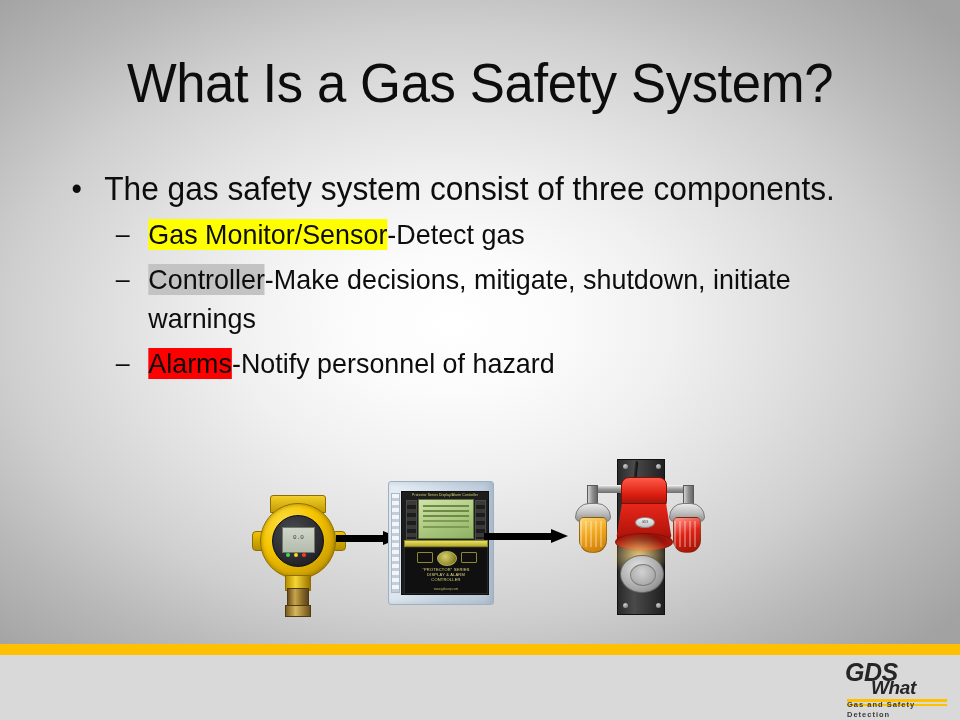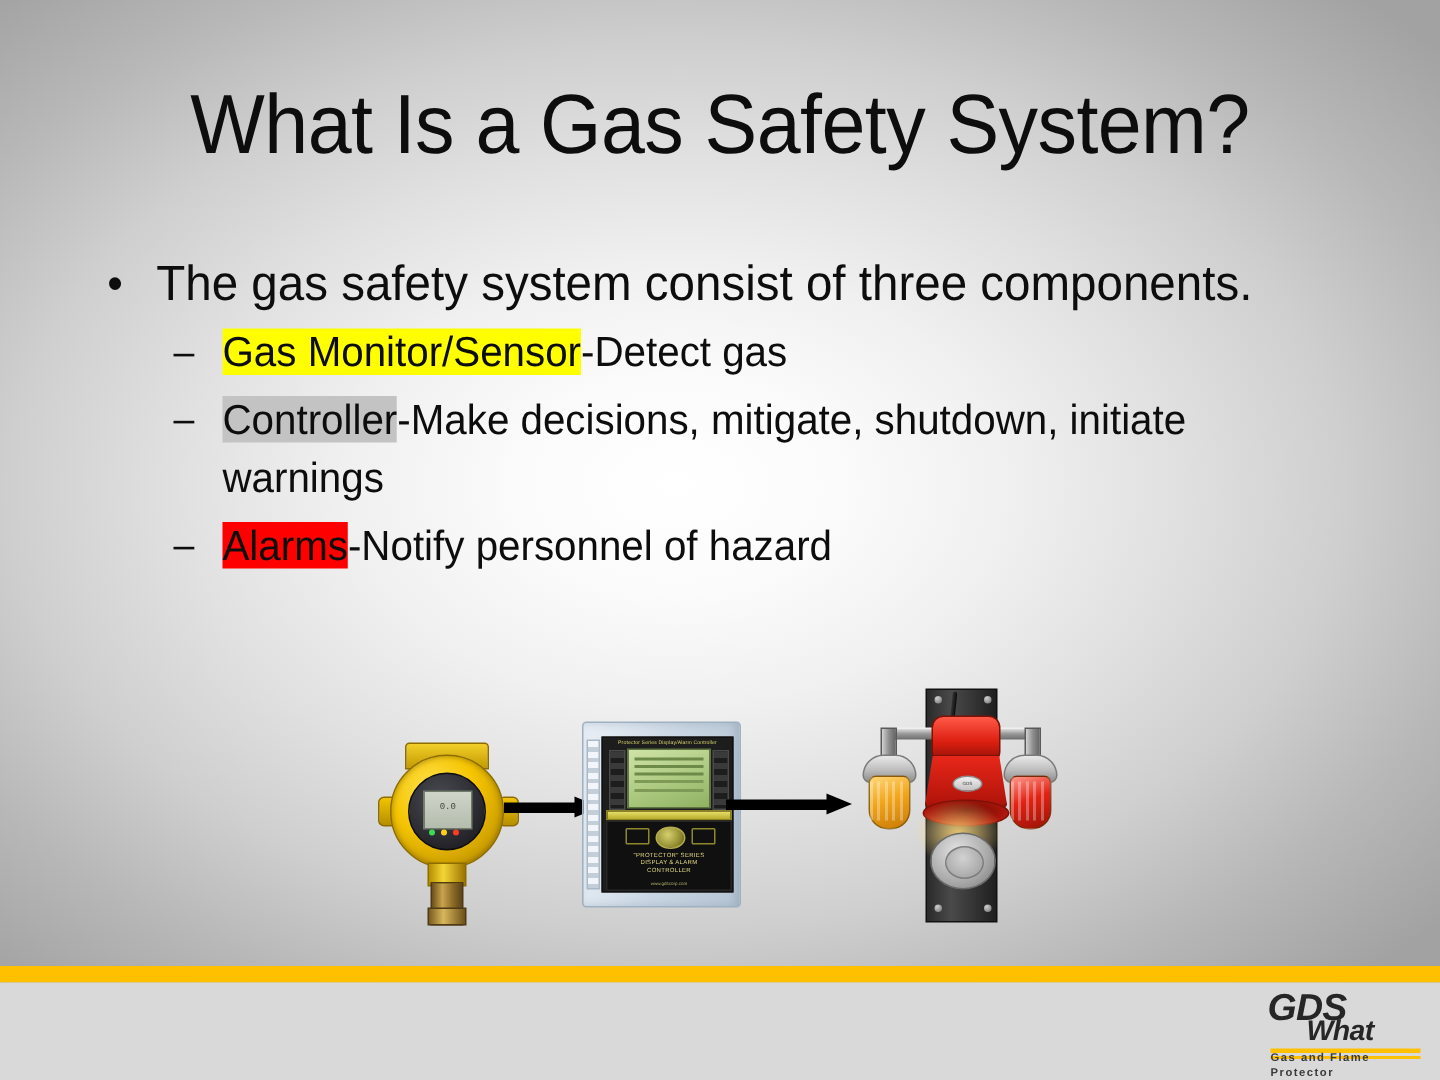--- a/index.html
+++ b/index.html
@@ -497,16 +497,16 @@
   </div>
 
   <div class="foot-stripe"></div>
   <div class="foot-band"></div>
 
   <div class="logo">
     <div class="logo-gds">GDS</div>
     <div class="logo-corp">What</div>
     <div class="logo-rule"></div>
     <div class="logo-rule2"></div>
-    <div class="logo-tag">Gas and Flame Protector</div>
+    <div class="logo-tag">Gas and Safety Detection</div>
   </div>
 
 </div>
 
 </body></html>

